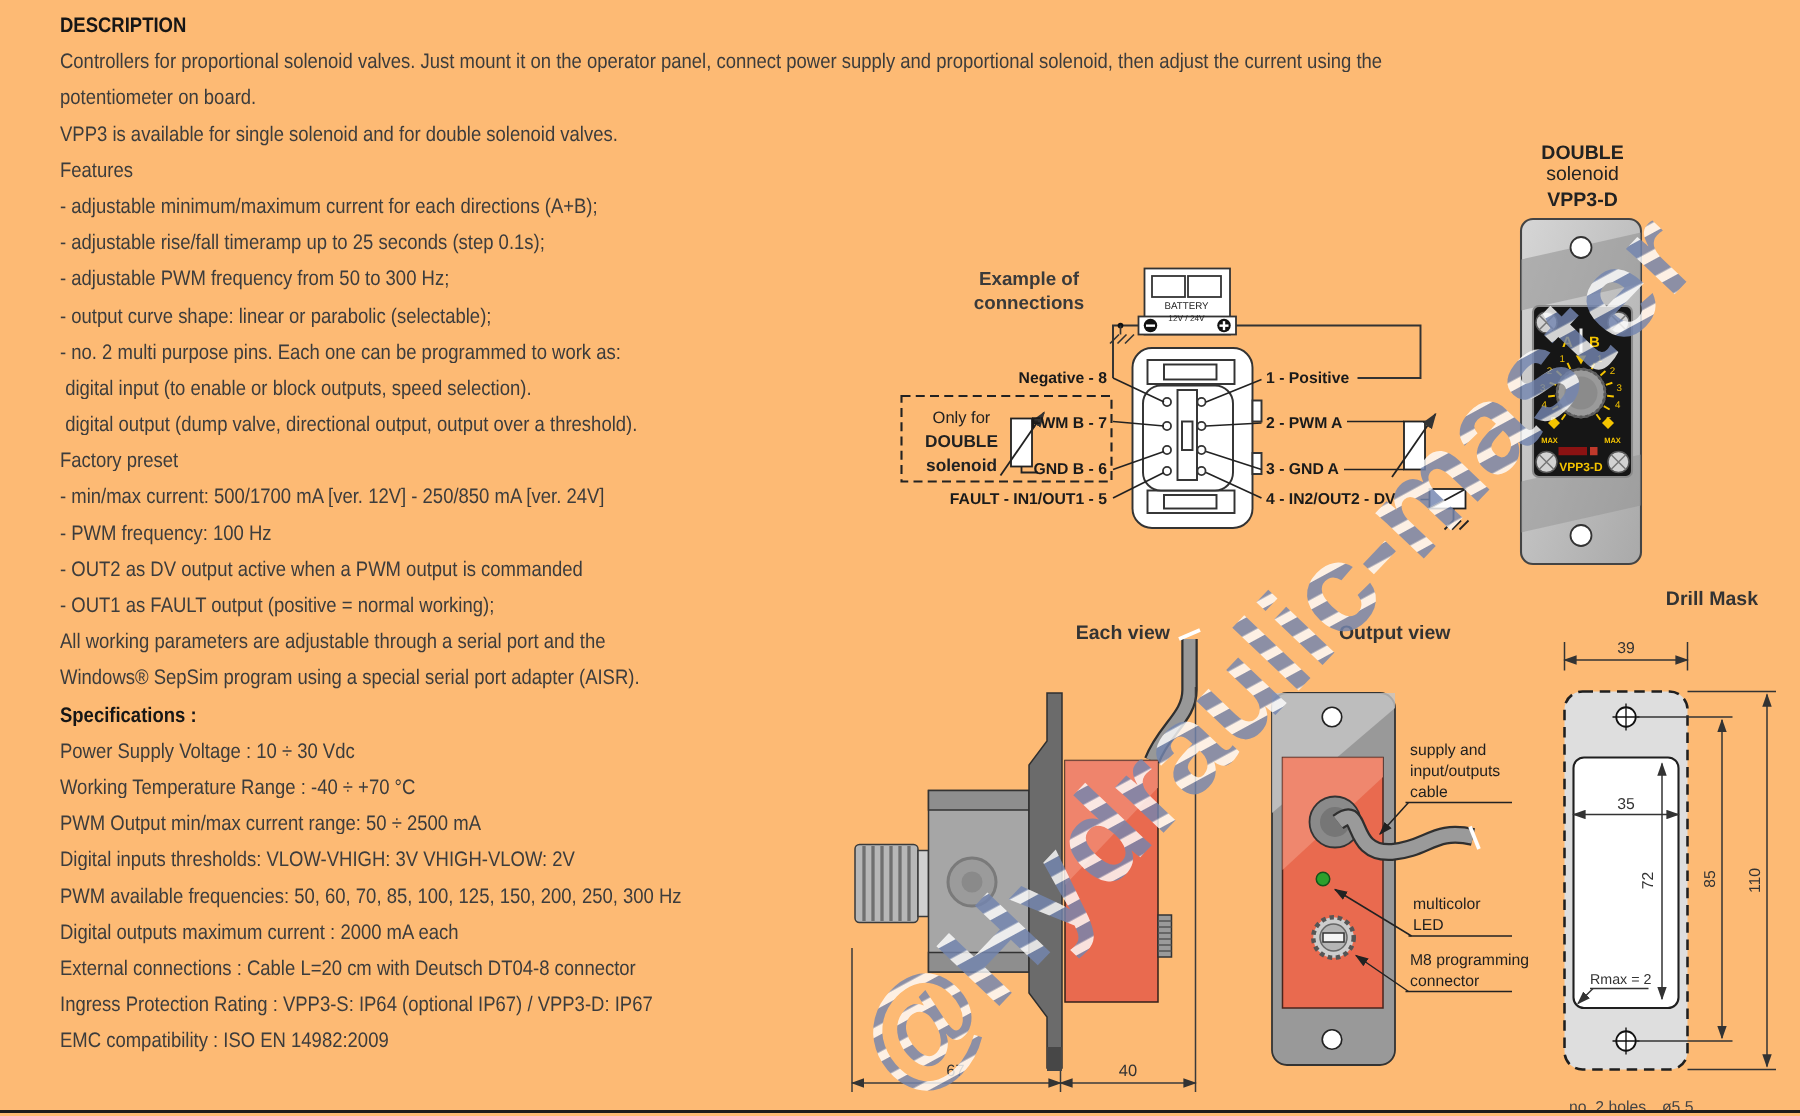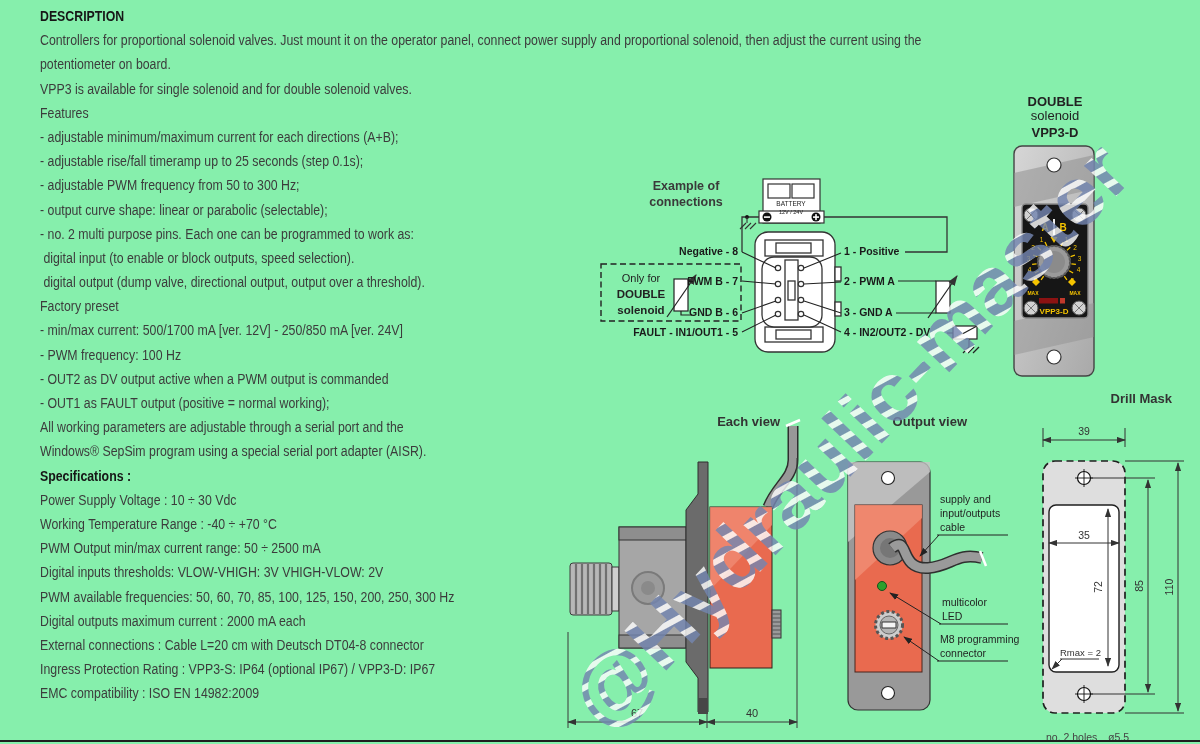--- a/index.html
+++ b/index.html
@@ -1,16 +1,16 @@
 <!DOCTYPE html>
 <html><head>
 <meta charset="utf-8">
 <style>
   html,body{margin:0;padding:0;background:#fff;}
-  #page{position:relative;width:1200px;height:744px;background:#86efac;overflow:hidden;
+  #page{position:relative;width:1200px;height:744px;background:#fdba74;overflow:hidden;
         font-family:"Liberation Sans",sans-serif;}
   .abs{position:absolute;}
   
   .desc{position:absolute;left:40px;top:4px;color:#3c3c3c;font-size:14px;}
   .desc .ln{height:24.2px;line-height:24.2px;white-space:pre;transform:scaleX(0.88);
             transform-origin:0 50%;}
   .desc .bold{font-weight:bold;color:#161616;}
   
   .fig-title{position:absolute;font-weight:bold;color:#333;font-size:13px;text-align:right;}
   .prod-title{position:absolute;left:1003px;top:95px;width:104px;text-align:center;

